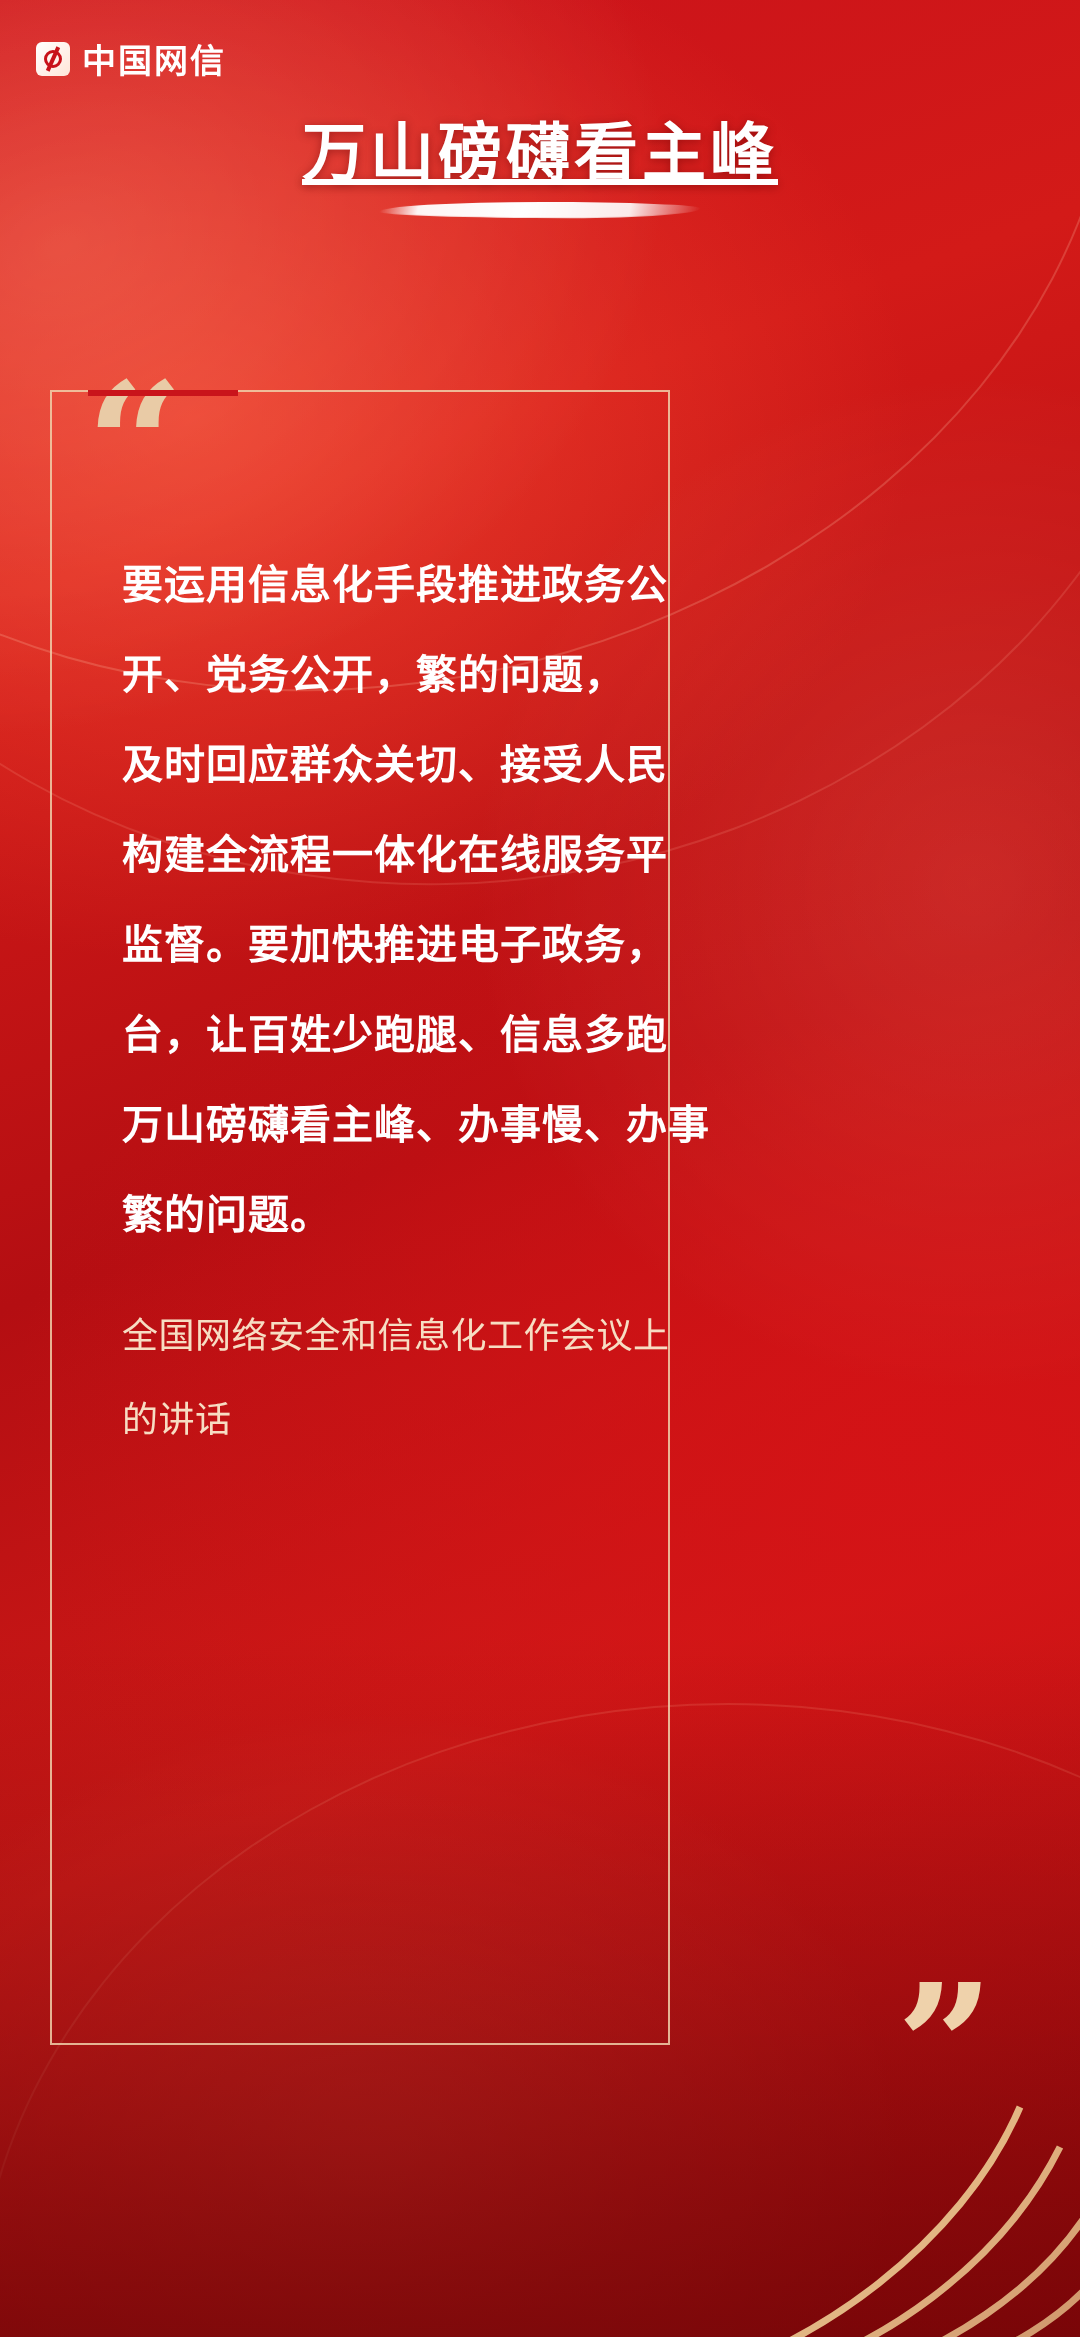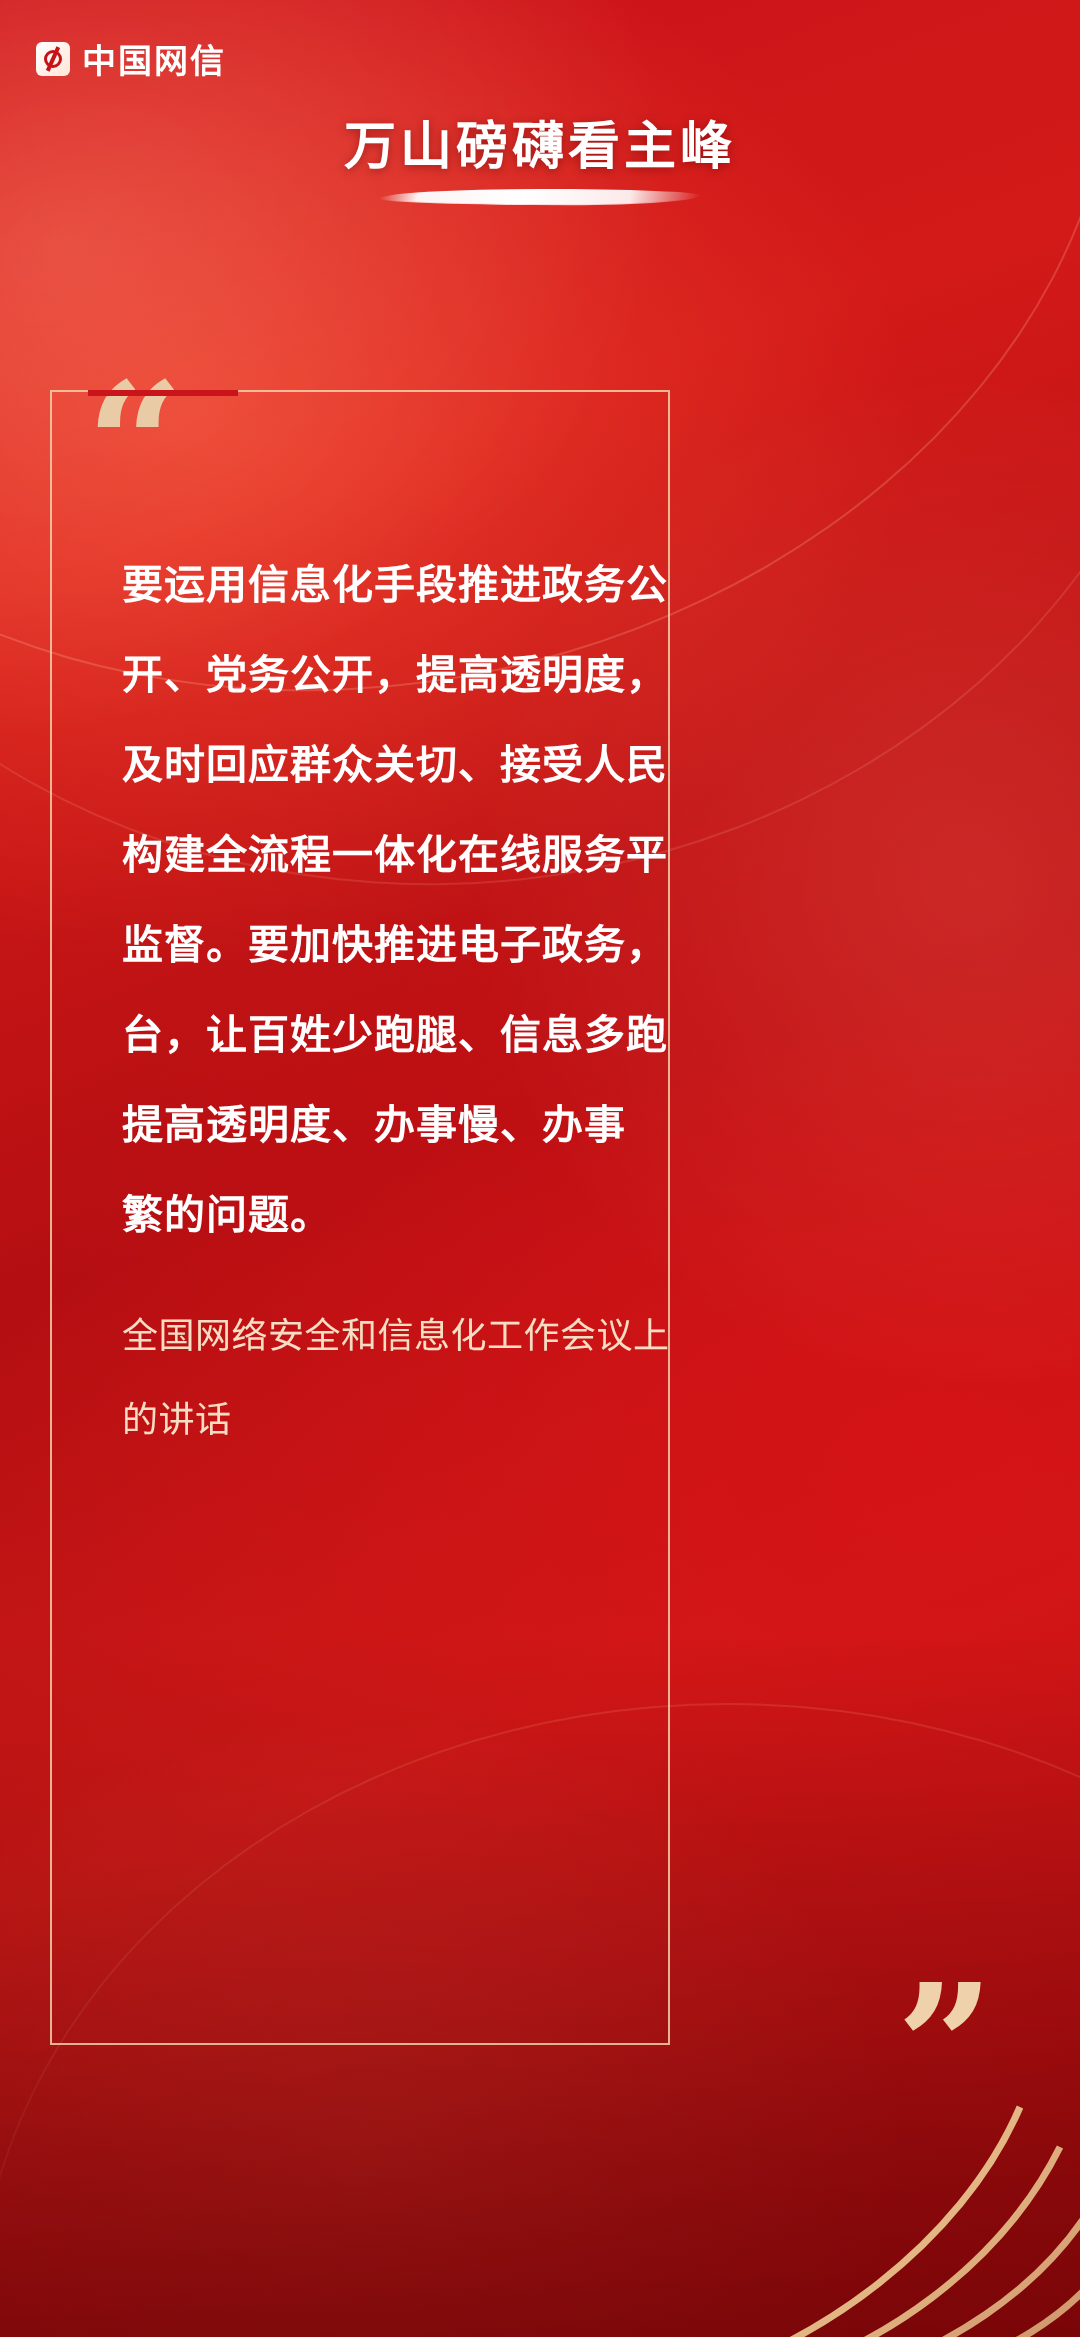--- a/index.html
+++ b/index.html
@@ -119,25 +119,26 @@
   
   .headline-wrap {
     position: absolute;
     top: 118px;
     left: 0; right: 0;
     text-align: center;
   }
   .headline {
     display: inline-block;
     color: #ffffff;
-    font-size: 52px;
+    font-size: 64px;
     font-weight: bold;
     letter-spacing: 4px;
     line-height: 1.1;
     text-shadow: 0 2px 10px rgba(90,0,0,0.45);
+    text-decoration: underline;
   }
   .headline-brush {
     margin: 14px auto 0;
     width: 320px;
     height: 16px;
     background:
       linear-gradient(95deg, rgba(255,255,255,0) 0%, rgba(255,255,255,0.95) 12%, #ffffff 45%, rgba(255,255,255,0.9) 78%, rgba(255,255,255,0) 100%);
     border-radius: 50% 50% 40% 60% / 60% 40% 60% 40%;
     filter: blur(0.3px);
     transform: skewX(-8deg);
@@ -243,26 +244,26 @@
   </div>
 
   <div class="quote-open">“</div>
 
   <div class="frame">
     <div class="frame-notch-top"></div>
   </div>
 
   <div class="quote-body">
     <div class="quote-line">要运用信息化手段推进政务公</div>
-    <div class="quote-line">开、党务公开，提高透明度，</div>
+    <div class="quote-line">开、党务公开，繁的问题，</div>
     <div class="quote-line">及时回应群众关切、接受人民</div>
     <div class="quote-line">构建全流程一体化在线服务平</div>
     <div class="quote-line">监督。要加快推进电子政务，</div>
     <div class="quote-line">台，让百姓少跑腿、信息多跑</div>
-    <div class="quote-line">提高透明度、办事慢、办事</div>
+    <div class="quote-line">万山磅礴看主峰、办事慢、办事</div>
     <div class="quote-line">繁的问题。</div>
 
     <div class="attrib">
       <div class="attrib-line">全国网络安全和信息化工作会议上</div>
       <div class="attrib-line">的讲话</div>
     </div>
   </div>
 
   <div class="quote-close">”</div>
 

